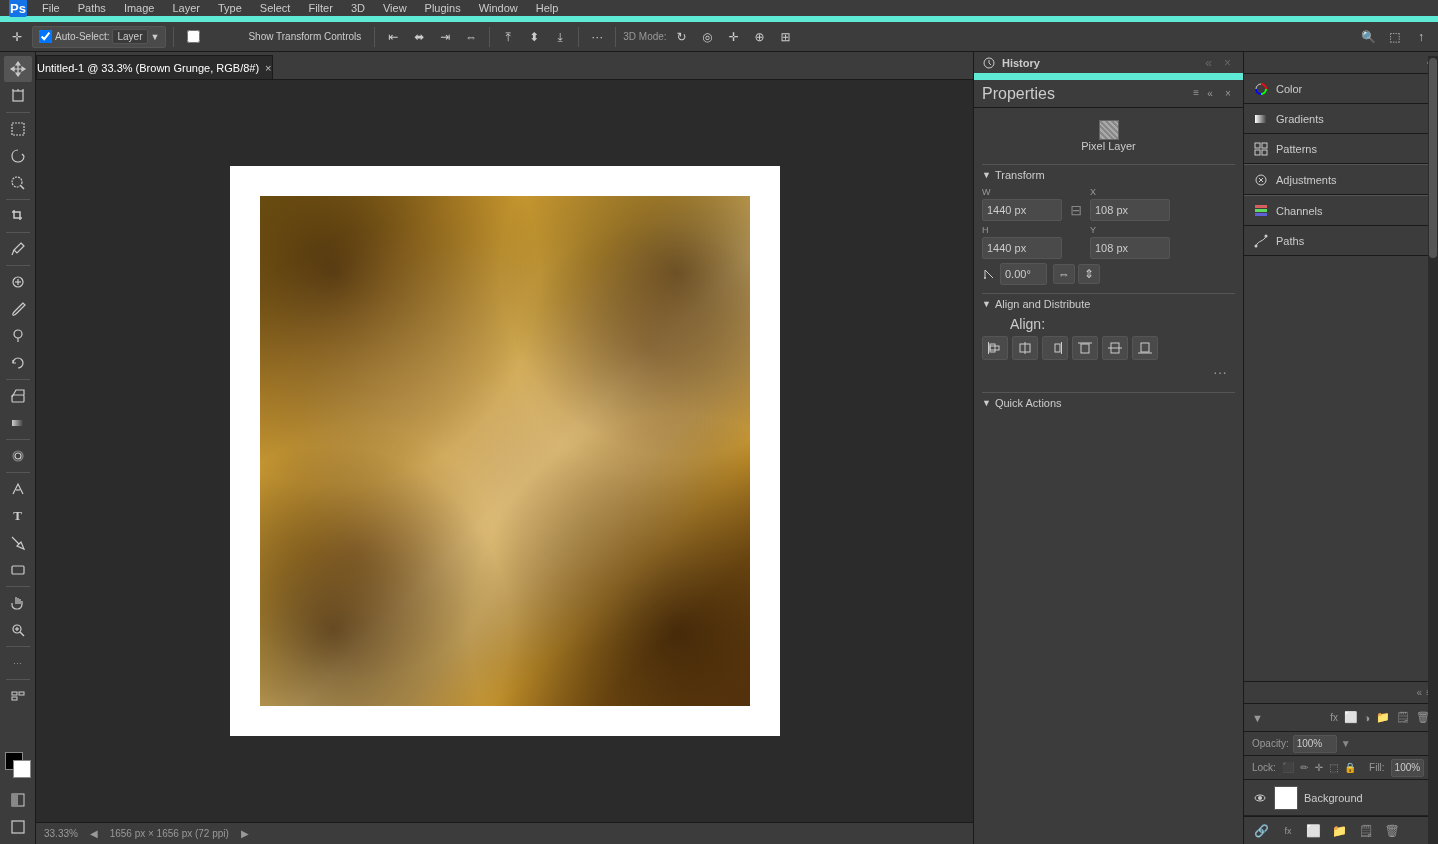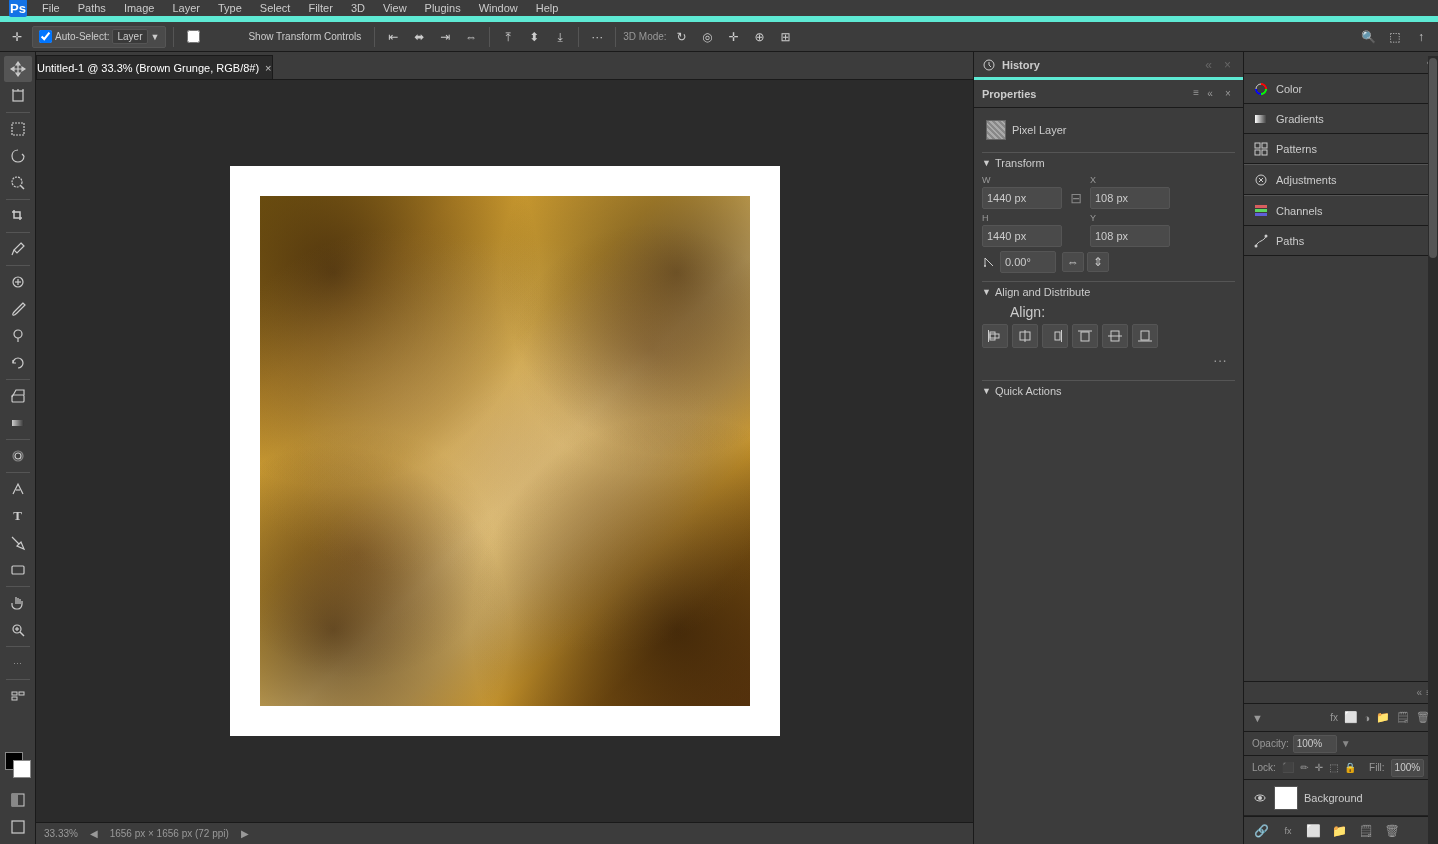--- a/index.html
+++ b/index.html
@@ -55,30 +55,30 @@
       position: absolute; inset: 0;
       background:
         radial-gradient(ellipse at 30% 40%, rgba(180,140,80,0.4) 0%, transparent 40%),
         radial-gradient(ellipse at 70% 60%, rgba(160,120,60,0.3) 0%, transparent 35%),
         radial-gradient(ellipse at 20% 70%, rgba(80,40,10,0.4) 0%, transparent 25%),
         radial-gradient(ellipse at 80% 30%, rgba(80,40,10,0.35) 0%, transparent 25%);
     }
 
     .status-bar { height: 22px; background: #3c3c3c; display: flex; align-items: center; padding: 0 8px; border-top: 1px solid #1a1a1a; font-size: 10px; color: #999; gap: 12px; flex-shrink: 0; }
     .panel-header { height: 28px; background: #3c3c3c; display: flex; align-items: center; justify-content: space-between; padding: 0 8px; border-bottom: 1px solid #1a1a1a; flex-shrink: 0; }
-    .panel-title { font-size: 11px; font-weight: bold; color: #ccc; }
+    .panel-title { font-size: 16px; font-weight: normal; color: #ccc; }
     .panel-controls { display: flex; gap: 4px; }
     .panel-ctrl-btn { width: 14px; height: 14px; display: flex; align-items: center; justify-content: center; cursor: pointer; color: #999; font-size: 10px; }
 
     .properties-content { flex: 1; overflow-y: auto; padding: 8px; }
     .prop-section { margin-bottom: 8px; }
     .prop-section-header { display: flex; align-items: center; gap: 4px; margin-bottom: 6px; cursor: pointer; color: #ccc; font-size: 11px; }
     .prop-section-header .arrow { font-size: 9px; }
 
-    .pixel-layer-row { display: flex; align-items: center; gap: 6px; margin-bottom: 8px; padding: 4px; }
+    .pixel-layer-row { display: flex; align-items: center; margin-bottom: 8px; padding: 4px; flex-direction: column; }
     .pixel-layer-icon { width: 20px; height: 20px; border: 1px solid #666; background: repeating-linear-gradient(45deg, #888 0, #888 2px, #aaa 2px, #aaa 4px); flex-shrink: 0; }
 
     .align-grid { display: flex; gap: 4px; flex-wrap: wrap; margin-top: 4px; }
     .align-btn { width: 26px; height: 24px; background: #4a4a4a; border: 1px solid #555; display: flex; align-items: center; justify-content: center; cursor: pointer; border-radius: 2px; color: #ccc; font-size: 12px; }
 
     .more-btn { display: flex; align-items: center; justify-content: flex-end; padding: 2px; }
     .ellipsis-btn { color: #999; font-size: 14px; cursor: pointer; padding: 2px 6px; }
     .side-panel-item { height: 30px; display: flex; align-items: center; padding: 0 10px; gap: 8px; cursor: pointer; border-bottom: 1px solid #1a1a1a; color: #ccc; font-size: 11px; }
     .swatches-header { height: 30px; background: #4a4a4a; display: flex; align-items: center; padding: 0 10px; gap: 8px; border-bottom: 1px solid #1a1a1a; font-size: 11px; font-weight: bold; color: #ccc; }
 
@@ -351,21 +351,21 @@
       <span>◀</span>
       <span>1656 px × 1656 px (72 ppi)</span>
       <span>▶</span>
     </div>
   </div>
 
   <div class="right-section">
 
     <div class="props-col">
 
-      <div style="height:28px;background:#3c3c3c;border-bottom:3px solid #5eead4;display:flex;align-items:center;justify-content:space-between;padding:0 8px;flex-shrink:0;">
+      <div style="height:28px;background:#3c3c3c;border-bottom:7px solid #5eead4;display:flex;align-items:center;justify-content:space-between;padding:0 8px;flex-shrink:0;">
         <div style="display:flex;align-items:center;gap:6px;">
           <svg width="14" height="14" viewBox="0 0 14 14">
               <circle cx="7" cy="7" r="5" stroke="#ccc" stroke-width="1" fill="none"></circle>
               <path d="M7 4 v3 l2 2" stroke="#ccc" stroke-width="1" fill="none"></path>
             </svg>
           <span style="font-size:11px;font-weight:bold;color:#ccc;">History</span>
         </div>
         <div style="display:flex;gap:4px;">
           <span class="collapse-btn">«</span>
           <span class="collapse-btn">×</span>
@@ -419,21 +419,21 @@
               <div class="value-input">108 px</div>
             </div>
           </div>
 
           <div style="display:flex;align-items:center;gap:6px;margin-bottom:6px;">
             <div style="display:flex;align-items:center;gap:4px;">
               <svg width="14" height="14" viewBox="0 0 14 14">
                   <path d="M3 11 L3 3 L11 11" stroke="#ccc" stroke-width="1" fill="none"></path>
                   <circle cx="3" cy="11" r="1" fill="#ccc"></circle>
                 </svg>
-              <div class="value-input" style="width:56px;">0.00°</div>
+              <div class="value-input" style="width:47px;">0.00°</div>
             </div>
             <div style="display:flex;gap:3px;">
               <div class="align-btn" style="width:22px;height:20px;">⇔</div>
               <div class="align-btn" style="width:22px;height:20px;">⇕</div>
             </div>
           </div>
         </div>
 
         <div class="section-divider"></div>
 

